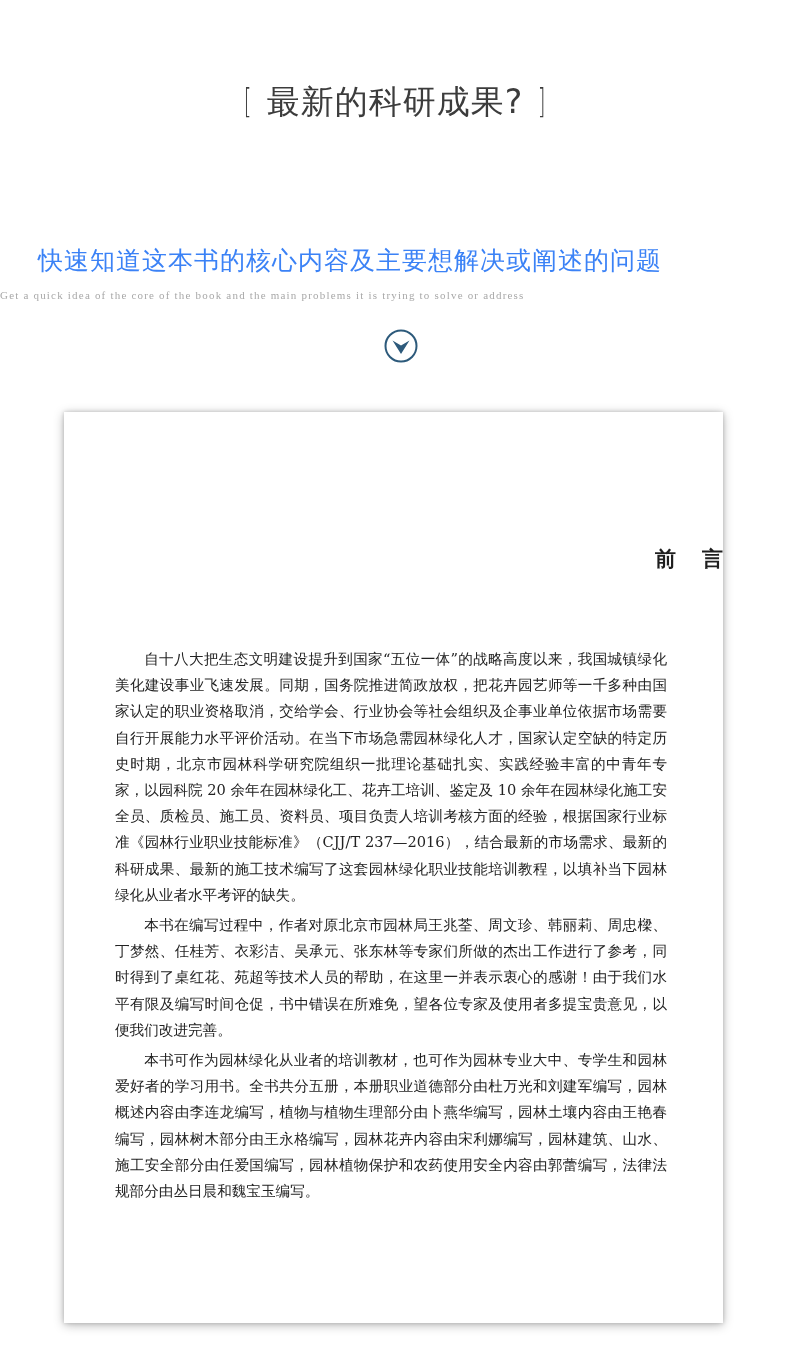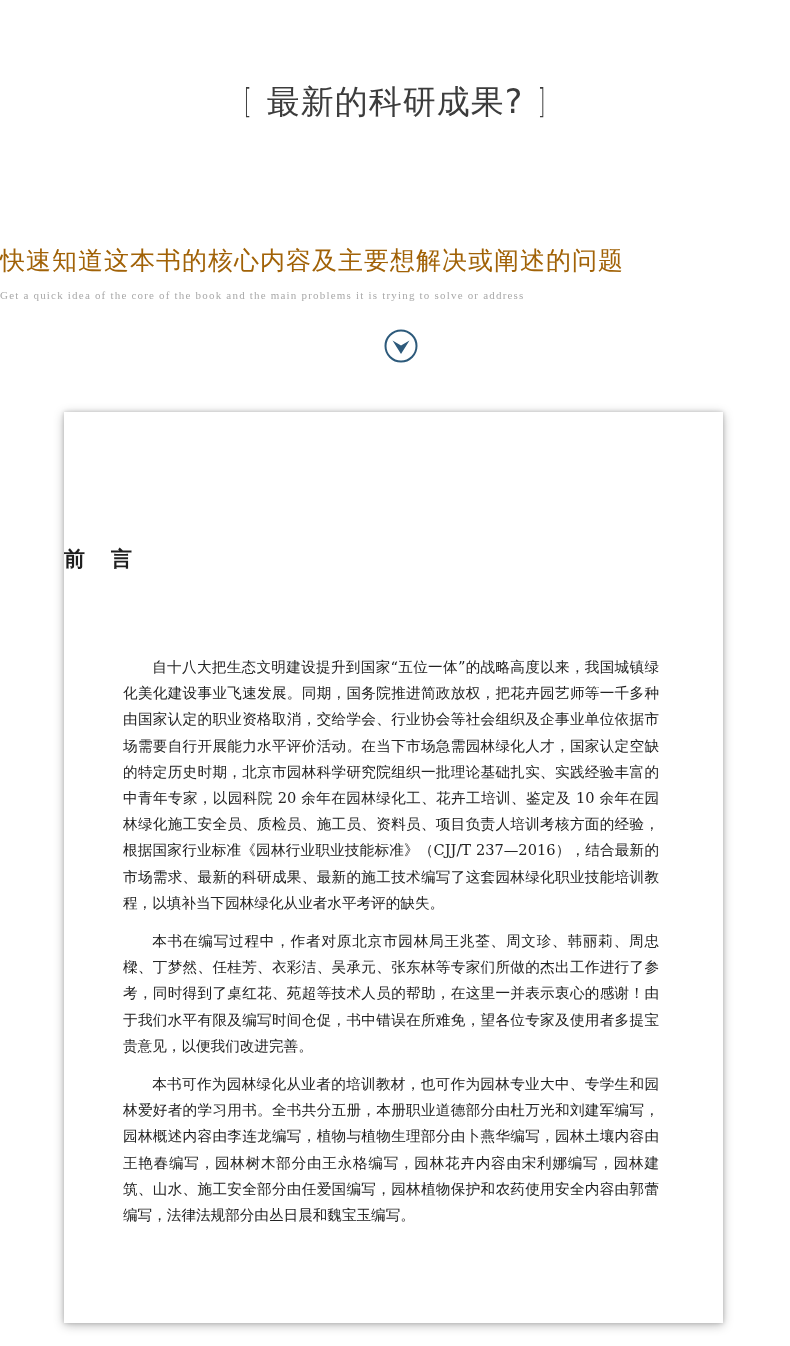--- a/index.html
+++ b/index.html
@@ -54,23 +54,24 @@
     }
     .headline .gap {
       display: inline-block;
       width: 22px;
     }
     .subtitle-cn {
       position: absolute;
       top: 242px;
       left: 0;
       width: 700px;
+      text-align: center;
       font-family: "DejaVu Serif", "Liberation Serif", serif;
       font-size: 25px;
-      color: #a16207;
+      color: #3b82f6;
       letter-spacing: 1px;
       line-height: 38px;
     }
     .subtitle-en {
       position: absolute;
       top: 287px;
       left: 0;
       width: 790px;
       font-family: "Liberation Serif", "DejaVu Serif", serif;
       font-weight: normal;
@@ -93,21 +94,21 @@
       width: 659px;
       height: 911px;
       background: #ffffff;
       box-shadow: 0 2px 10px rgba(0,0,0,0.28), 0 0 4px rgba(0,0,0,0.18);
     }
     .doc-title {
       position: absolute;
       top: 132px;
       left: 0;
       width: 659px;
-      text-align: left;
+      text-align: right;
       font-family: "DejaVu Sans", sans-serif;
       font-weight: bold;
       font-size: 21px;
       color: #1e1e1e;
       line-height: 30px;
       word-spacing: 0;
     }
     .doc-title span.sp {
       display: inline-block;
       width: 26px;
@@ -117,21 +118,21 @@
       top: 230px;
       left: 47px;
       width: 560px;
       font-family: "DejaVu Serif", "Liberation Serif", serif;
       font-size: 14.6px;
       color: #222222;
       line-height: 26.2px;
       text-align: justify;
     }
     .doc-body p {
-      margin: 12px;
+      margin: 4px;
       text-indent: 2em;
     }
   </style>
 </head>
 <body>
 
 <div class="header">
   <div class="kicker">
     <span class="br">[</span>
     <span>最新的科研成果?</span>

